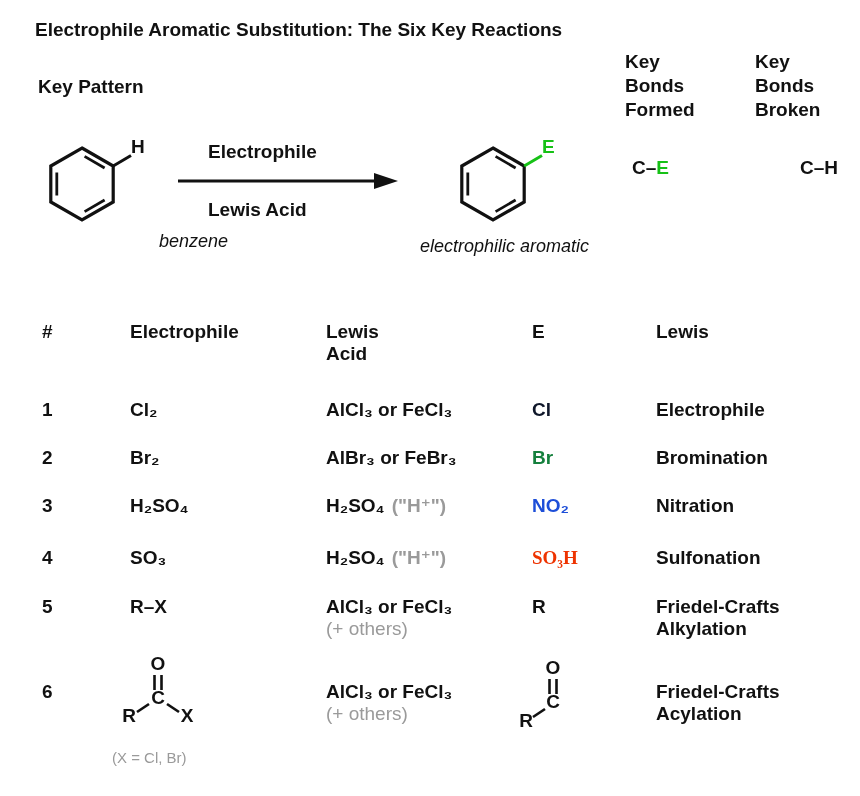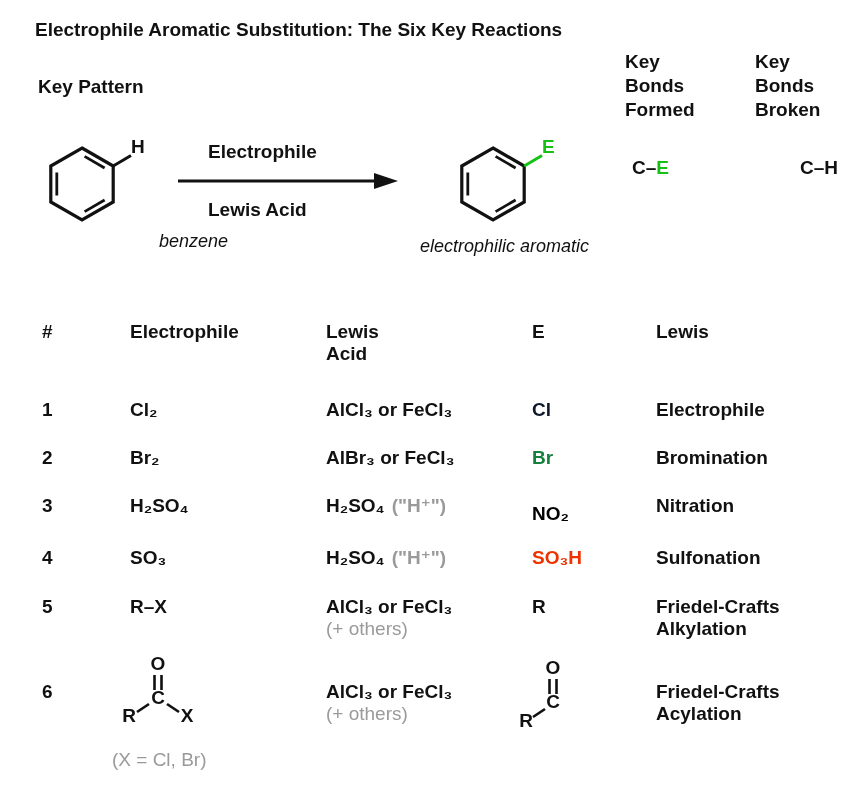--- a/index.html
+++ b/index.html
@@ -95,38 +95,38 @@
   <div class="cell col-name r0">Lewis</div>
 
   <div class="cell col-num r1">1</div>
   <div class="cell col-elec r1">Cl₂</div>
   <div class="cell col-lewis r1">AlCl₃ or FeCl₃</div>
   <div class="cell col-e r1" style="color: #0f172a;">Cl</div>
   <div class="cell col-name r1">Electrophile</div>
 
   <div class="cell col-num r2">2</div>
   <div class="cell col-elec r2">Br₂</div>
-  <div class="cell col-lewis r2">AlBr₃ or FeCl₃</div>
+  <div class="cell col-lewis r2">AlBr₃ or FeBr₃</div>
   <div class="cell col-e r2" style="color: #15803d;">Br</div>
   <div class="cell col-name r2">Bromination</div>
 
   <div class="cell col-num r3">3</div>
   <div class="cell col-elec r3">H₂SO₄</div>
   <div class="cell col-lewis r3">
     <span>H₂SO₄</span><span class="note-inline gray">("H⁺")</span>
   </div>
-  <div class="cell col-e r3" style="color: #000000; margin-top: 8px;">NO₂</div>
+  <div class="cell col-e r3" style="color: #1d4ed8;">NO₂</div>
   <div class="cell col-name r3">Nitration</div>
 
   <div class="cell col-num r4">4</div>
   <div class="cell col-elec r4">SO₃</div>
   <div class="cell col-lewis r4">
     <span>H₂SO₄</span><span class="note-inline gray">("H⁺")</span>
   </div>
-  <div class="cell col-e r4" style="color: rgb(238, 51, 0);">SO₃H</div>
+  <div class="cell col-e r4" style="color: rgb(238, 51, 0); font-family: Liberation Serif, serif;">SO₃H</div>
   <div class="cell col-name r4">Sulfonation</div>
 
   <div class="cell col-num r5">5</div>
   <div class="cell col-elec r5">R–X</div>
   <div class="cell col-lewis r5">
     <span>AlCl₃ or FeCl₃</span><span class="note-block gray">(+ others)</span>
   </div>
   <div class="cell col-e r5" style="color: rgb(17, 17, 17);">R</div>
   <div class="cell col-name r5">Friedel-Crafts
 Alkylation</div>
@@ -153,15 +153,15 @@
     <line class="sbond" x1="33.5" y1="27" x2="33.5" y2="42"></line>
     <line class="sbond" x1="40.5" y1="27" x2="40.5" y2="42"></line>
     <text x="37" y="56" text-anchor="middle">C</text>
     <line class="sbond" x1="17" y1="65" x2="29" y2="57"></line>
     <text x="10" y="75" text-anchor="middle">R</text>
   </svg>
 
   <div class="cell col-name r6">Friedel-Crafts
 Acylation</div>
 
-  <div class="abs gray" style="left:112px;top:749px;font-size:19px;">(X = Cl, Br)</div>
+  <div class="abs gray" style="left:112px;top:749px;font-size:15px;">(X = Cl, Br)</div>
 
 </div>
 
 </body></html>

